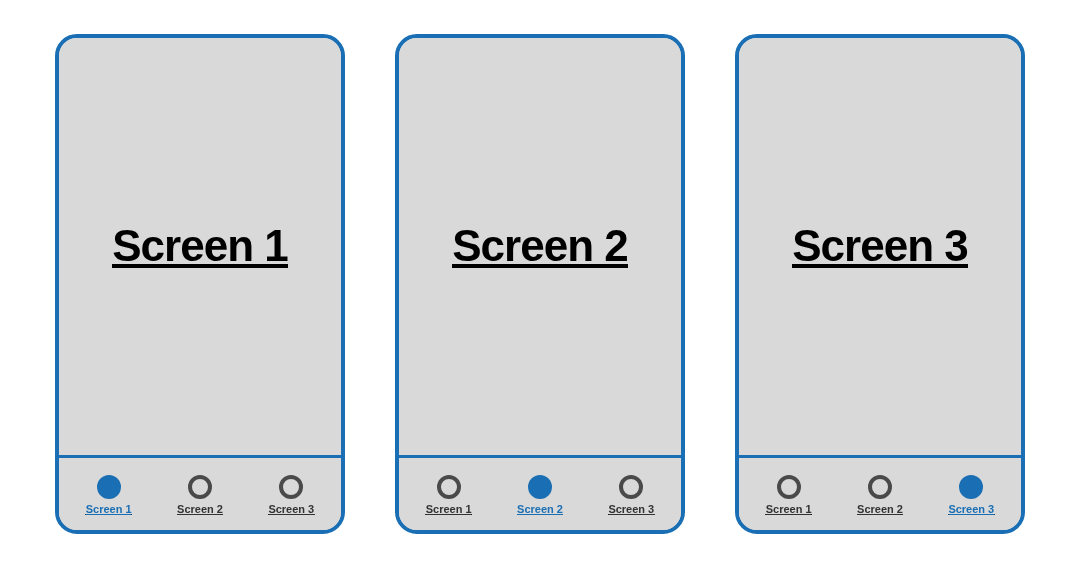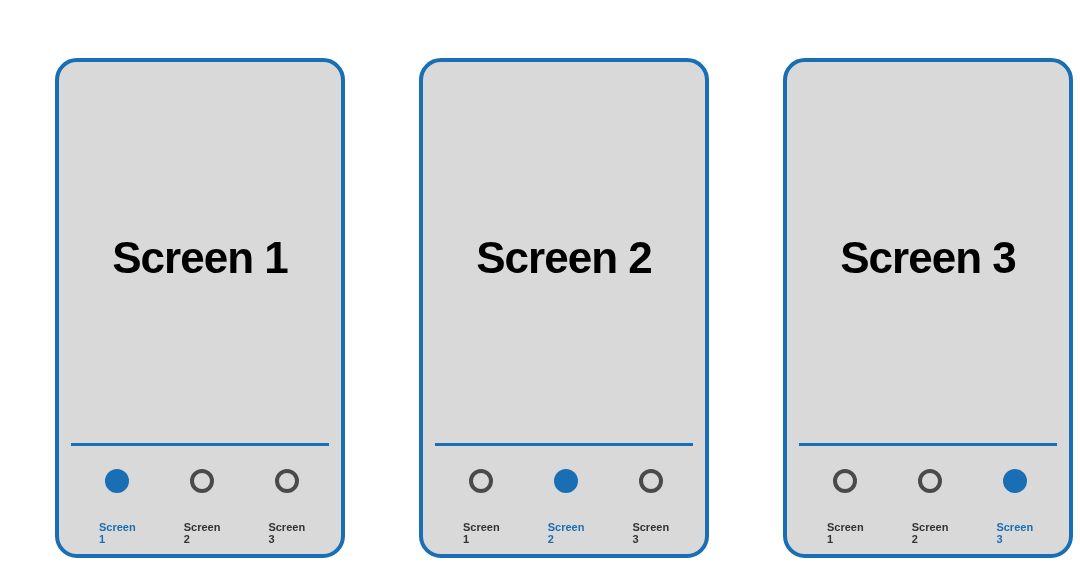--- a/index.html
+++ b/index.html
@@ -1,18 +1,19 @@
 <!DOCTYPE html>
 <html><head>
   <meta charset="utf-8">
   <style>
     * {
       box-sizing: border-box;
-      margin: 12px;
+      margin: 0;
       padding: 0;
+      text-decoration: underline;
     }
     body {
       width: 1080px;
       height: 567px;
       background: #ffffff;
       font-family: -apple-system, BlinkMacSystemFont, "Segoe UI", Helvetica, Arial, sans-serif;
       display: flex;
       align-items: center;
       justify-content: center;
       gap: 50px;

